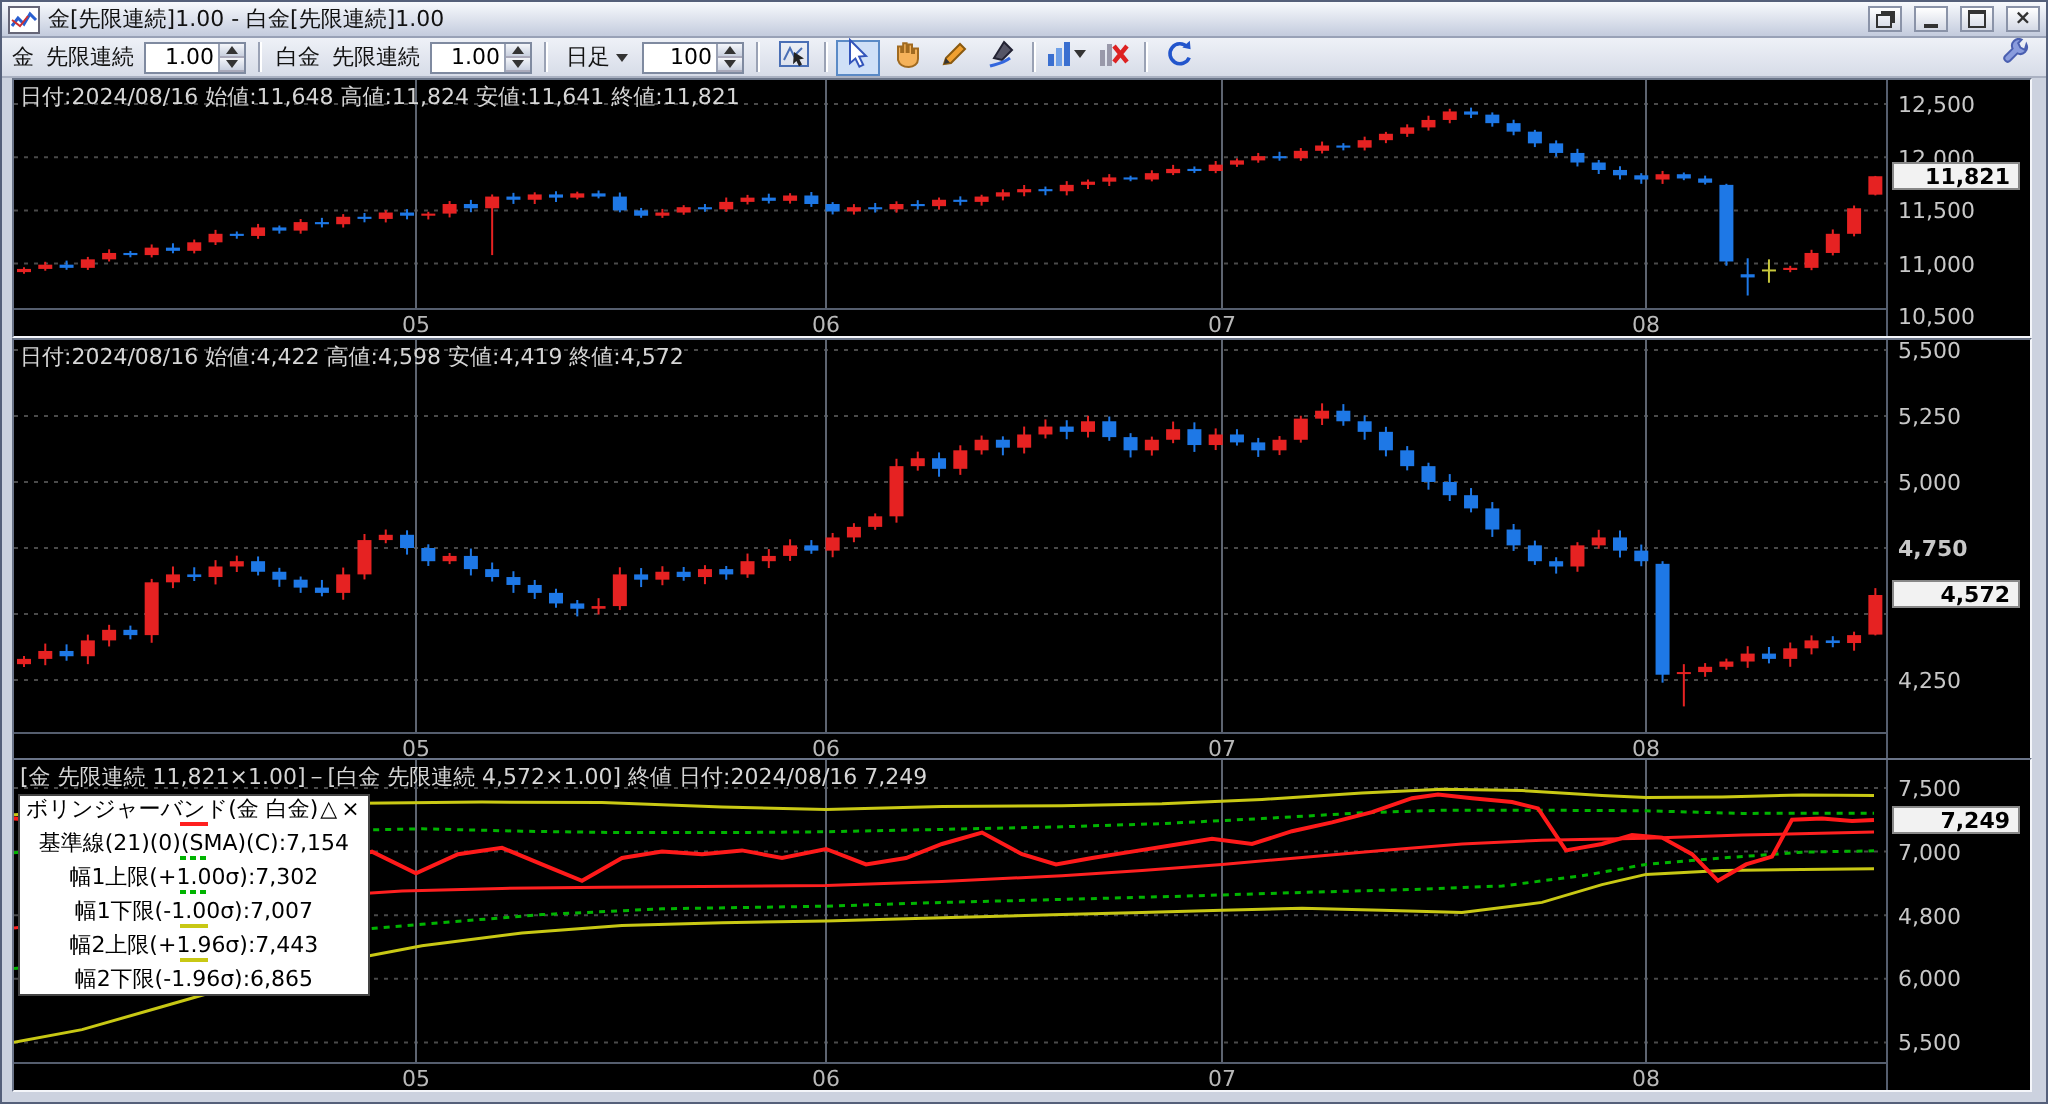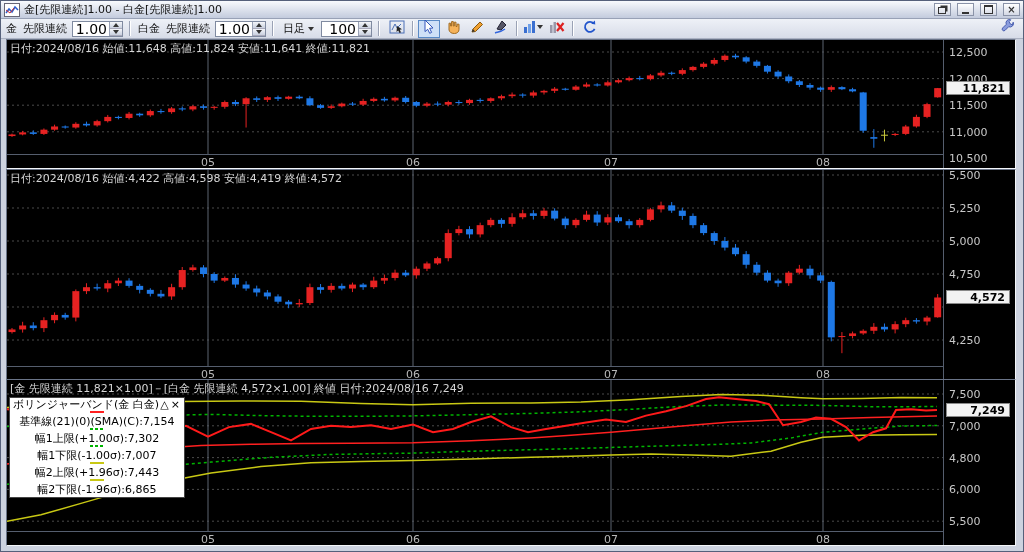--- a/index.html
+++ b/index.html
@@ -19,21 +19,21 @@
   .glyph-max{width:7px;height:6px;border:1px solid #333;border-top-width:2px;}
   .glyph-close{font-size:10px;line-height:10px;color:#333;font-weight:bold;}
   .glyph-float{width:6px;height:5px;border:1px solid #333;box-shadow:2px -2px 0 -0.5px #333;margin:1px 0 0 -2px;}
   .app-icon{width:14px;height:12px;background:#fff;border:1px solid #667;display:block;}
   
   .toolbar{position:absolute;top:18px;left:0;right:0;height:20px;
     background:linear-gradient(#eef1f7,#d7dce8);display:flex;align-items:center;
     padding:0 4px;gap:4px;box-sizing:border-box;border-bottom:1px solid #aab1c2;}
   .tlabel{color:#111;margin:0 1px;white-space:nowrap;}
   .spin{display:flex;border:1px solid #7f8aa0;background:#fff;height:16px;box-sizing:border-box;}
-  .spin input{width:32px;border:0;outline:none;font-family:"DejaVu Sans",sans-serif;font-size:14px;text-align:right;padding:0 2px;}
+  .spin input{width:32px;border:0;outline:none;font-family:"DejaVu Sans",sans-serif;font-size:11px;text-align:right;padding:0 2px;}
   .spinbtns{width:12px;display:flex;flex-direction:column;border-left:1px solid #9aa2b5;}
   .spinbtns .sb{flex:1;background:linear-gradient(#f4f6fa,#c9d0df);display:flex;align-items:center;justify-content:center;border-bottom:1px solid #aab;}
   .tri-up{width:0;height:0;border-left:3px solid transparent;border-right:3px solid transparent;border-bottom:4px solid #333;}
   .tri-dn{width:0;height:0;border-left:3px solid transparent;border-right:3px solid transparent;border-top:4px solid #333;}
   .drop{display:flex;align-items:center;gap:3px;padding:0 3px;height:16px;color:#111;}
   .tsep{width:1px;height:15px;background:#9aa2b5;border-right:1px solid #fff;margin:0 2px;}
   .tbtn{width:22px;height:18px;display:flex;align-items:center;justify-content:center;border:1px solid transparent;box-sizing:border-box;}
   .tbtn.active{background:#cfe0f7;border:1px solid #5a8ac6;}
   .toolbar .grow{flex:1;}
   
@@ -586,21 +586,21 @@
         <div class="strip" style="top: 196px; width: 936px; height: 14px;">
           <span class="mlabel" style="left: 194px;">05</span>
           <span class="mlabel" style="left: 399px;">06</span>
           <span class="mlabel" style="left: 597px;">07</span>
           <span class="mlabel" style="left: 809px;">08</span>
         </div>
         <div class="axiscol" style="left: 936px; width: 70px; height: 210px;">
           <div class="tick" style="top: -1px;">5,500</div>
           <div class="tick" style="top: 32px;">5,250</div>
           <div class="tick" style="top: 65px;">5,000</div>
-          <div class="tick" style="top: 98px;">4,750</div>
+          <div class="tick" style="top: 98px; font-weight: bold;">4,750</div>
           <div class="tick" style="top: 164px;">4,250</div>
           <div class="tick" style="top: 197px; margin-top: 16px;">4,000</div>
           <div class="lastbox" style="top: 120.496px; height: 14px;">4,572</div>
         </div>
       </div>
       <div class="panel" style="top: 378px; height: 165px;">
         <svg width="936" height="151" class="plot">
           <line x1="0" y1="14" x2="936" y2="14" stroke="#4a4a4a" stroke-dasharray="2,3"></line>
           <line x1="0" y1="45.8" x2="936" y2="45.8" stroke="#4a4a4a" stroke-dasharray="2,3"></line>
           <line x1="0" y1="77.6" x2="936" y2="77.6" stroke="#4a4a4a" stroke-dasharray="2,3"></line>

